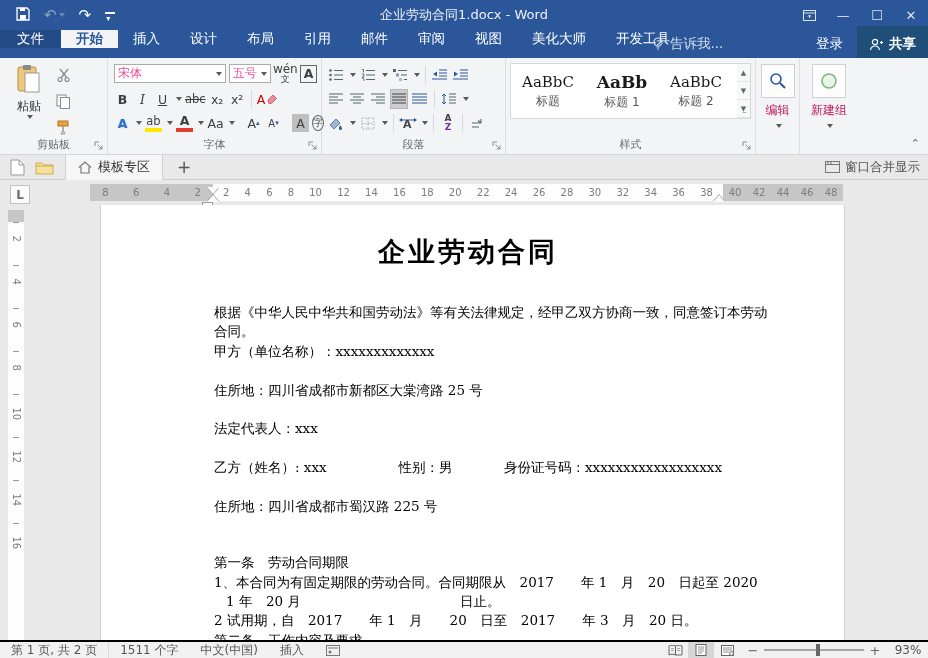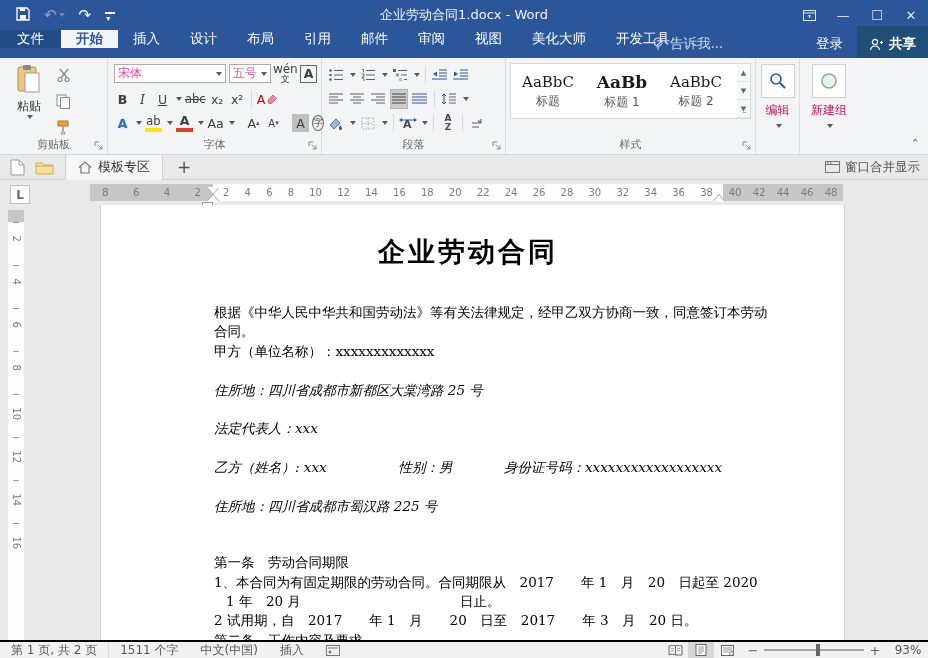--- a/index.html
+++ b/index.html
@@ -136,21 +136,21 @@
   .vnums { position:absolute; top:12px; left:0; right:0; }
   .vcell { height:43px; position:relative; }
   .vcell:before { content:""; position:absolute; top:0; left:5px; width:6px; border-top:1px solid #9a9a9a; }
   .vcell span { position:absolute; top:14px; left:2px; font-size:10px; color:#7c7c7c; transform:rotate(90deg); display:block; width:12px; }
   .page { position:absolute; left:100px; top:0; width:745px; height:435px; background:#fff;
     border:1px solid #d0d0d0; border-top:none; border-bottom:none;
     padding:24px 122px 0 113px; color:#000;
     font-family:"DejaVu Serif","Liberation Serif",serif; font-size:13.5px; }
   .doc-title { text-align:center; font-size:27px; font-weight:600; letter-spacing:3px; height:46px; line-height:46px; color:#000; }
   .dl { height:19.4px; line-height:19.4px; white-space:pre; }
-  .mt1 { margin-top:19.4px;font-style:italic; }
+  .mt1 { margin-top:19.4px; }
   .mt-first { margin-top:28px; }
   .mt-sec { margin-top:37px; }
   .dl-3col { display:flex; }
   .dl-3col .c1 { width:215px; }
   .dl-3col .c2 { width:123px; }
   .dl-2col { display:flex; }
   .dl-2col .c1 { width:246px; padding-left:12px; }
 
   
   .statusbar { position:absolute; bottom:0; left:0; right:0; height:18px; background:#f1f1f1;

